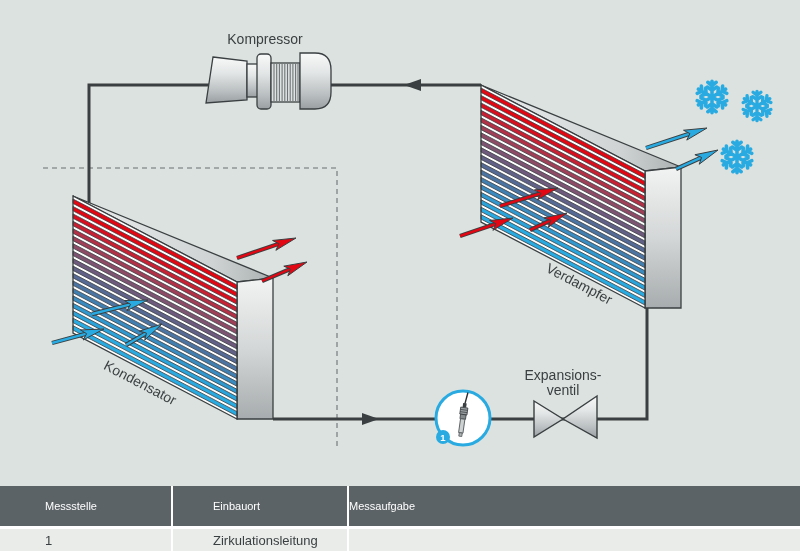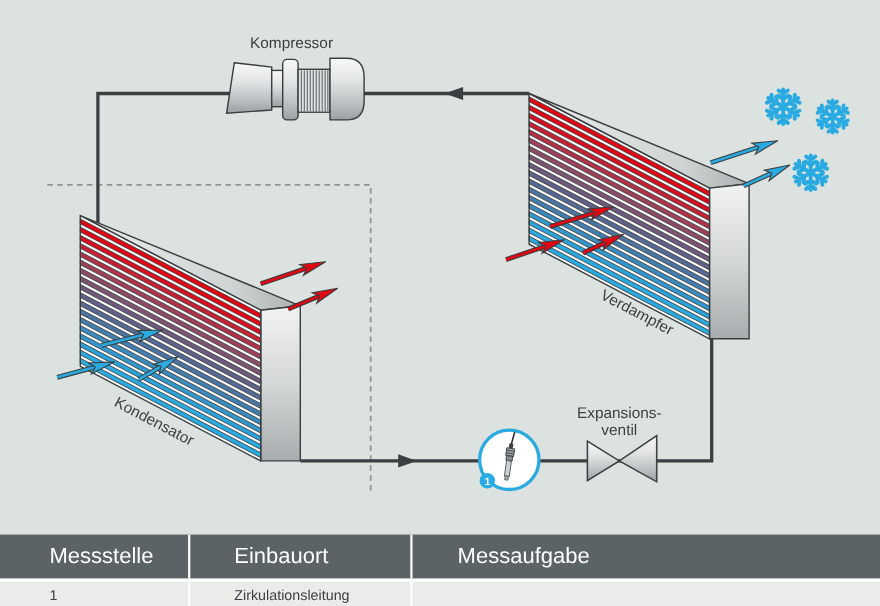--- a/index.html
+++ b/index.html
@@ -6,32 +6,32 @@
   .stage{
     width:800px;height:551px;overflow:hidden;position:relative;
     background:#dce2df;
     font-family:"Liberation Sans",sans-serif;
   }
   .diagram-svg{display:block;}
   svg text{font-family:"Liberation Sans",sans-serif;}
   .table{width:800px;}
   .thead{
     height:40px;display:flex;align-items:stretch;
-    background:#5c6366;color:#ffffff;font-size:20px;
+    background:#5c6366;color:#ffffff;font-size:11px;
   }
   .tsep{height:3px;background:#ffffff;}
   .trow{
     height:22px;display:flex;align-items:stretch;
     background:#e9ece9;color:#3a3f41;font-size:13px;
   }
   .c1{width:173px;box-sizing:border-box;border-right:2px solid #ffffff;
       display:flex;align-items:center;padding-left:45px;}
-  .c2{width:202px;box-sizing:border-box;border-right:2px solid #ffffff;
+  .c2{width:176px;box-sizing:border-box;border-right:2px solid #ffffff;
       display:flex;align-items:center;padding-left:40px;}
-  .c3{flex:1;display:flex;align-items:center;padding-left:41px;}
+  .c3{flex:1;display:flex;align-items:center;}
   .lbl{fill:#3a3f41;font-size:14px;}
 </style>
 </head>
 <body>
 
 <div class="stage" style="background: rgb(220, 226, 223);">
 
   <svg class="diagram-svg" width="800" height="486" viewBox="0 0 800 486">
     <defs>
       <linearGradient id="gMetal" x1="0" y1="0" x2="0" y2="1">

